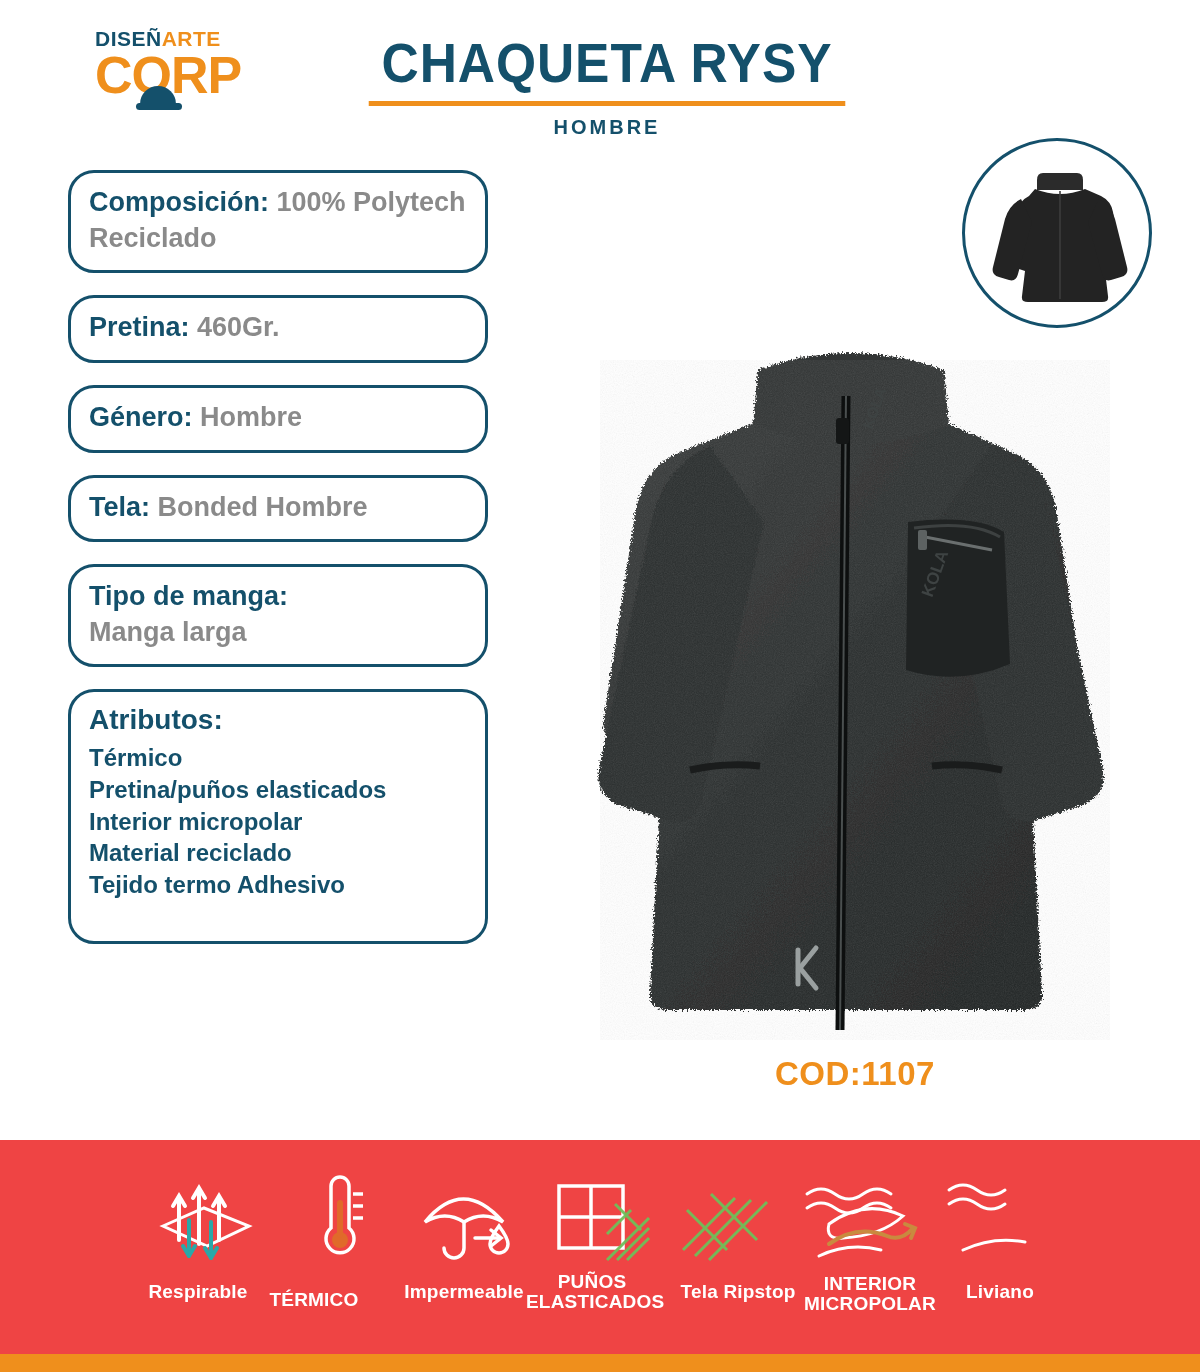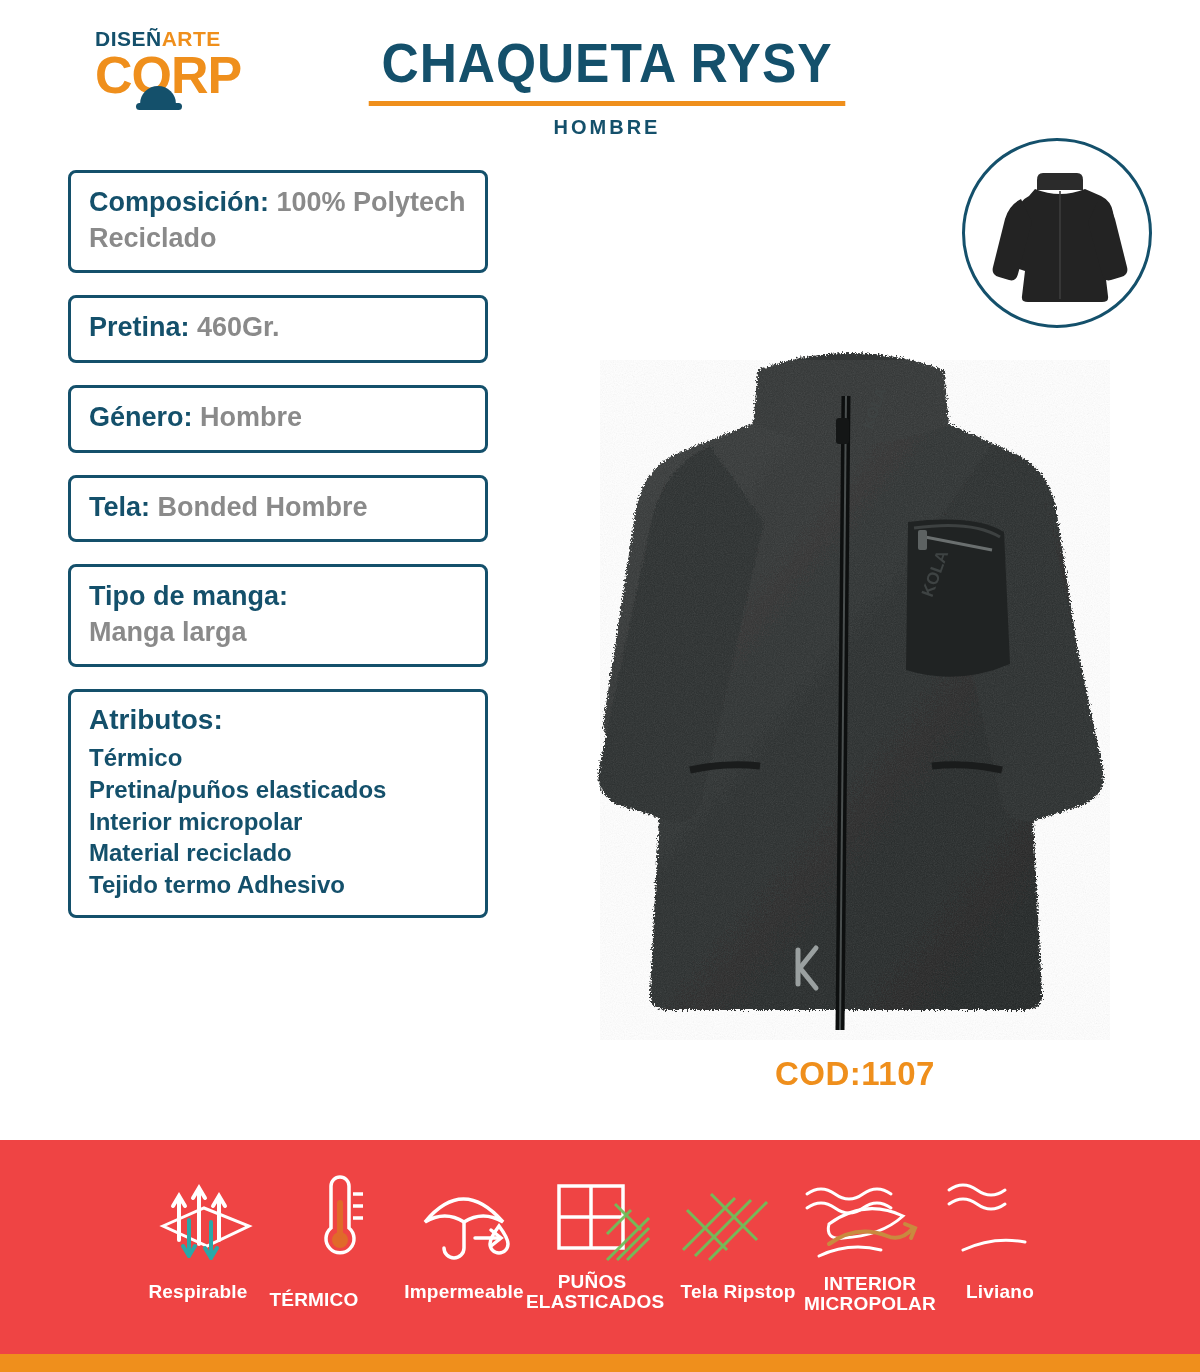--- a/index.html
+++ b/index.html
@@ -86,36 +86,36 @@
   }
 
   
   .specs {
     position: absolute;
     left: 68px; top: 170px;
     width: 420px;
   }
   .spec-card {
     border: 3px solid #14506b;
-    border-radius: 8px;
+    border-radius: 26px;
     padding: 12px 18px 14px 18px;
     margin-bottom: 22px;
     background: #ffffff;
   }
   .spec-card .line {
     font-size: 27px;
     line-height: 1.32;
     color: #8a8a8a;
     font-weight: bold;
   }
   .spec-card .label {
     color: #14506b;
     font-weight: bold;
   }
-  .attr-card { padding-bottom: 14px; }
+  .attr-card { padding-bottom: 40px; }
   .attr-card .attr-title {
     font-size: 28px;
     font-weight: bold;
     color: #14506b;
     margin-bottom: 6px;
   }
   .attr-card .attr-item {
     font-size: 24px;
     font-weight: bold;
     color: #14506b;

